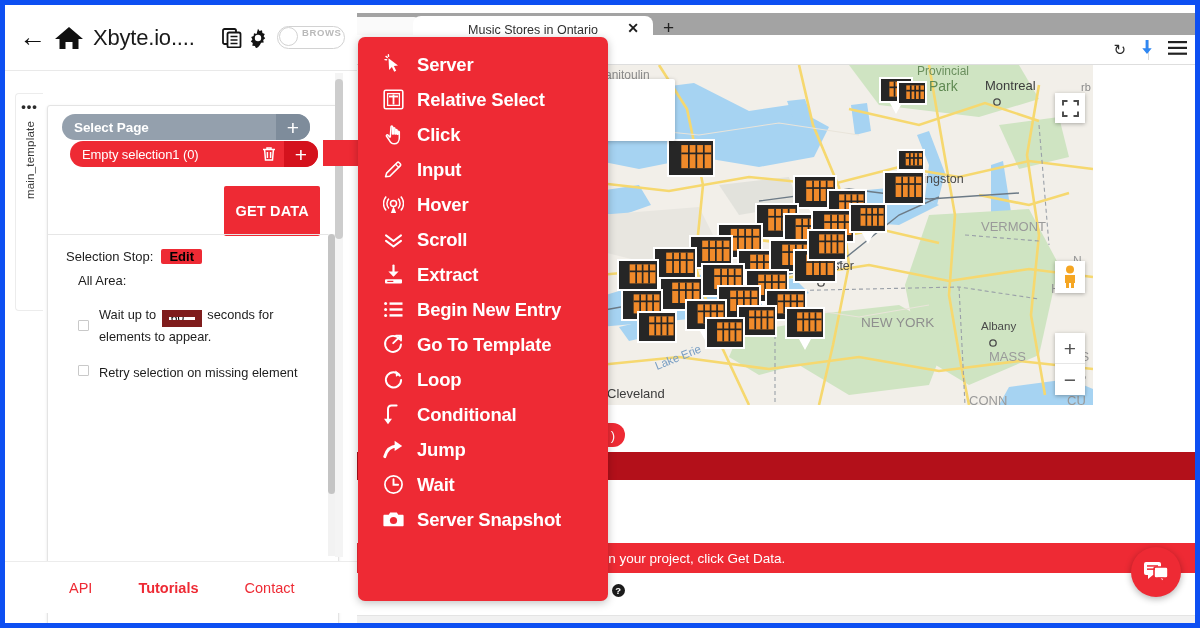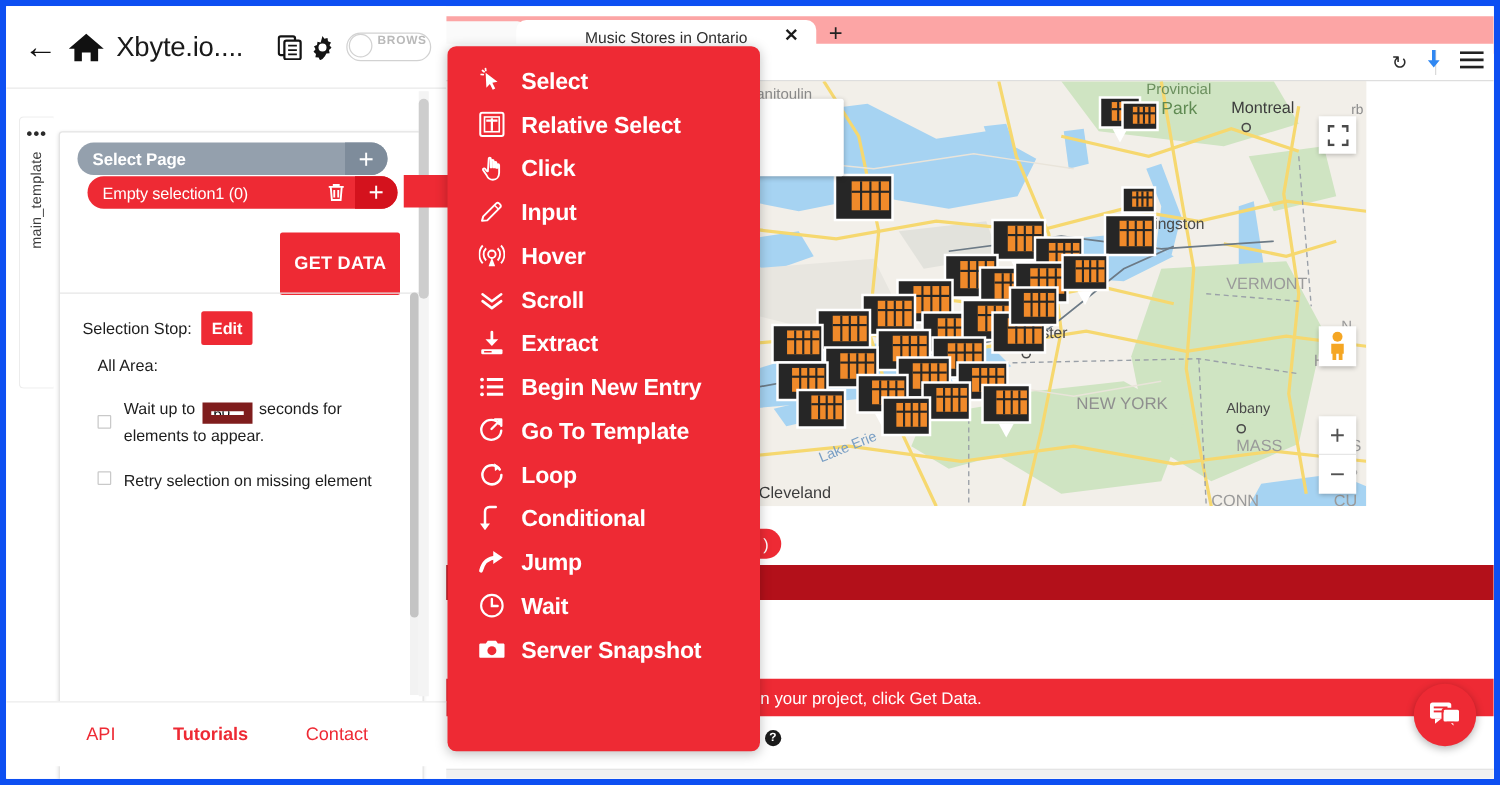--- a/index.html
+++ b/index.html
@@ -129,22 +129,22 @@
 
   .divider-h {
     position: absolute; left: 0; top: 128px; width: 292px; height: 1px;
     background: #e6e6e6;
   }
 
   .node-block { position: absolute; left: 18px; top: 143px; width: 256px; }
   .node-line { display: flex; align-items: center; gap: 8px; }
   .node-line .t { font-size: 13px; color: #1d1d1d; }
   .edit-btn {
-    background: #ee2a34; color: #ffffff; border: none; border-radius: 2px;
-    font-size: 13px; font-weight: 700; padding: 6px 8px; cursor: pointer;
+    background: #ee2a34; color: #000000; border: none; border-radius: 2px;
+    font-size: 13px; font-weight: 700; padding: 0 8px; cursor: pointer;
   }
   .allarea { font-size: 13px; color: #1d1d1d; margin: 9px 0 0 12px; }
 
   .chk-row { display: flex; margin-top: 17px; padding-left: 12px; }
   .chk {
     width: 11px; height: 11px; border: 1px solid #c9c9c9; background: #fff;
     border-radius: 1px; margin-top: 15px; flex: 0 0 auto; cursor: pointer;
   }
   .chk-row.single .chk { margin-top: 2px; }
   .chk-txt {
@@ -186,21 +186,21 @@
   }
   .footer-links a.bold { font-weight: 700; }
 
   
   .browser {
     position: absolute; left: 340px; top: 0; right: 0; bottom: 0;
     background: #ffffff; z-index: 2;
   }
   .tabstrip {
     position: absolute; left: 0; top: 8px; right: 0; height: 30px;
-    background: #fca5a5;
+    background: #a3a3a3;
   }
   .tab-inactive-left {
     position: absolute; left: 0; top: 4px; width: 76px; height: 26px;
     background: #fafafa; border-radius: 7px 7px 0 0;
   }
   .tab {
     position: absolute; left: 68px; top: 3px; width: 240px; height: 27px;
     background: #ffffff; border-radius: 8px 8px 0 0;
     display: flex; align-items: center; justify-content: center;
     cursor: pointer;
@@ -912,21 +912,21 @@
           <span class="ic">
             <svg width="21" height="21" viewBox="0 0 21 21">
               <path d="M5.5 4.2l9.5 7.2-4.1.7 2.3 4.6-2 1-2.3-4.6-2.8 3z" fill="#fff"></path>
               <g stroke="#fff" stroke-width="1.4" stroke-linecap="round">
                 <path d="M3 2.4l1.3 1"></path>
                 <path d="M2 5.6l1.6.1"></path>
                 <path d="M5.4.8l.2 1.6"></path>
               </g>
             </svg>
           </span>
-          <span class="lb">Select</span>
+          <span class="lb">Server</span>
         </div>
         <div class="ctx-item">
           <span class="ic">
             <svg width="21" height="21" viewBox="0 0 21 21">
               <rect x="1.2" y="1.2" width="18.6" height="18.6" rx="1.6" fill="none" stroke="#fff" stroke-width="1.6"></rect>
               <rect x="4.6" y="4.6" width="11.8" height="11.8" fill="none" stroke="#fff" stroke-width="1.3"></rect>
               <path d="M10.5 5.5v10" stroke="#fff" stroke-width="1.8"></path>
               <path d="M6 7.5h9" stroke="#fff" stroke-width="1.8"></path>
             </svg>
           </span>

